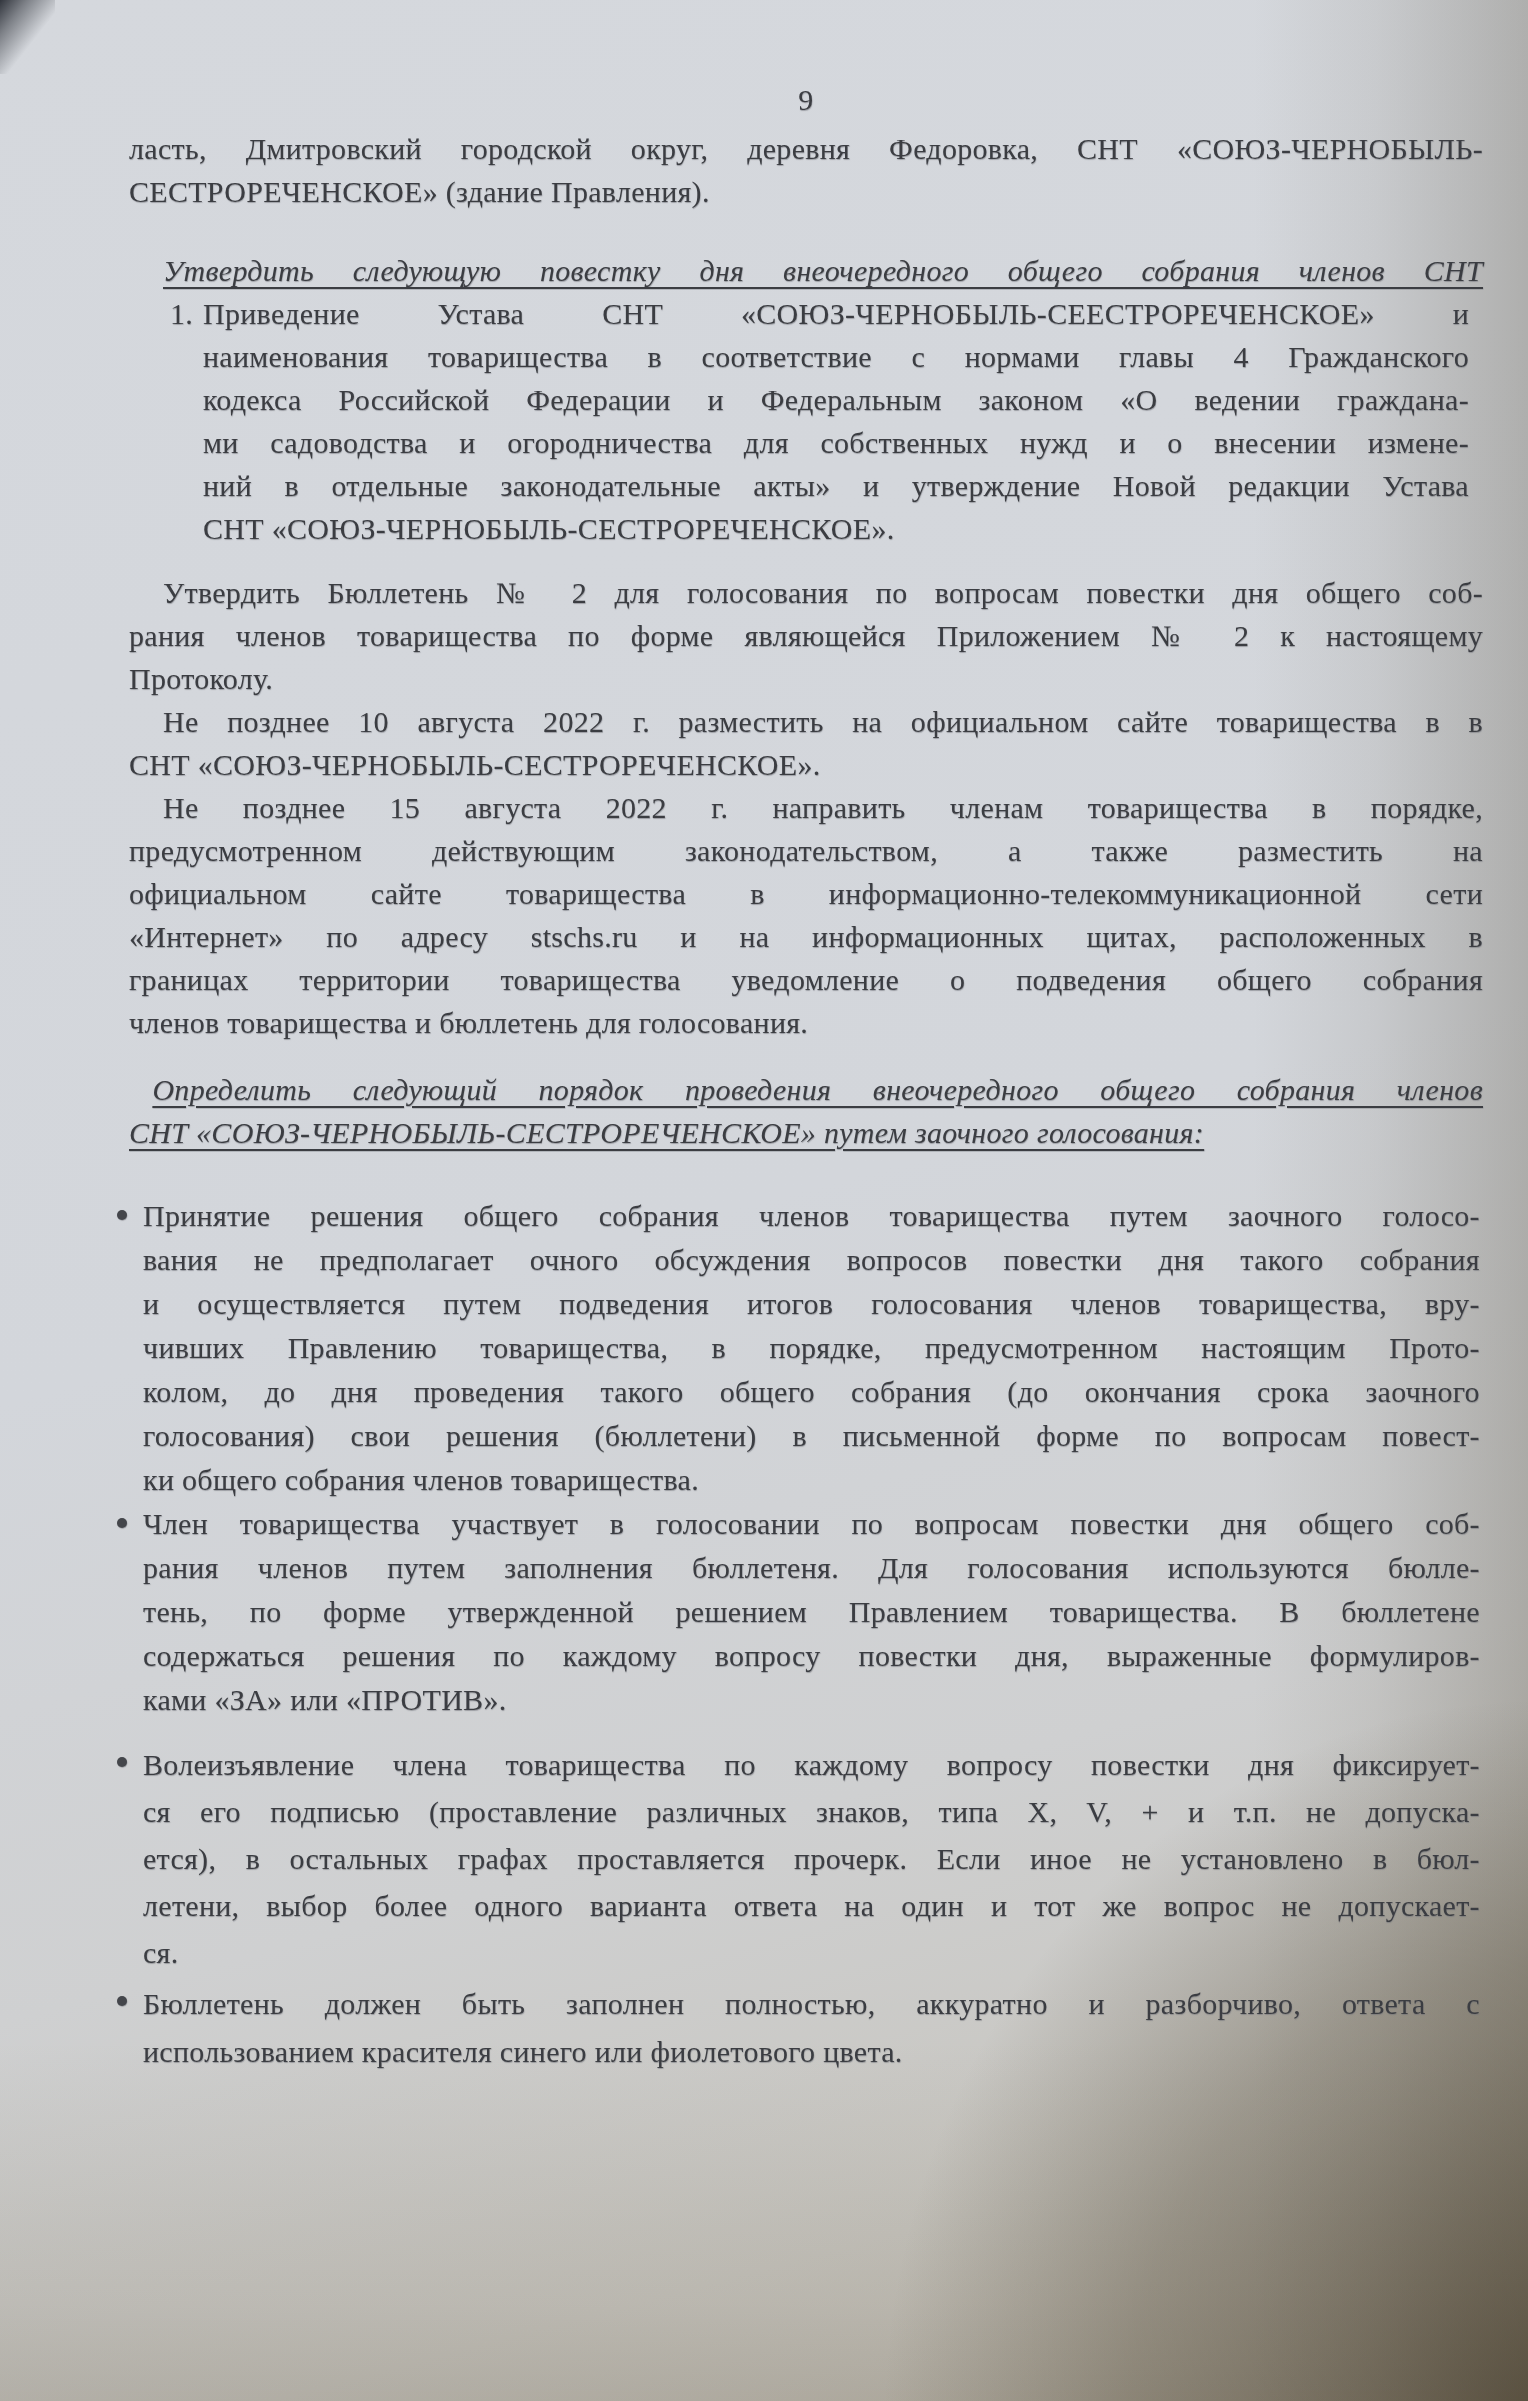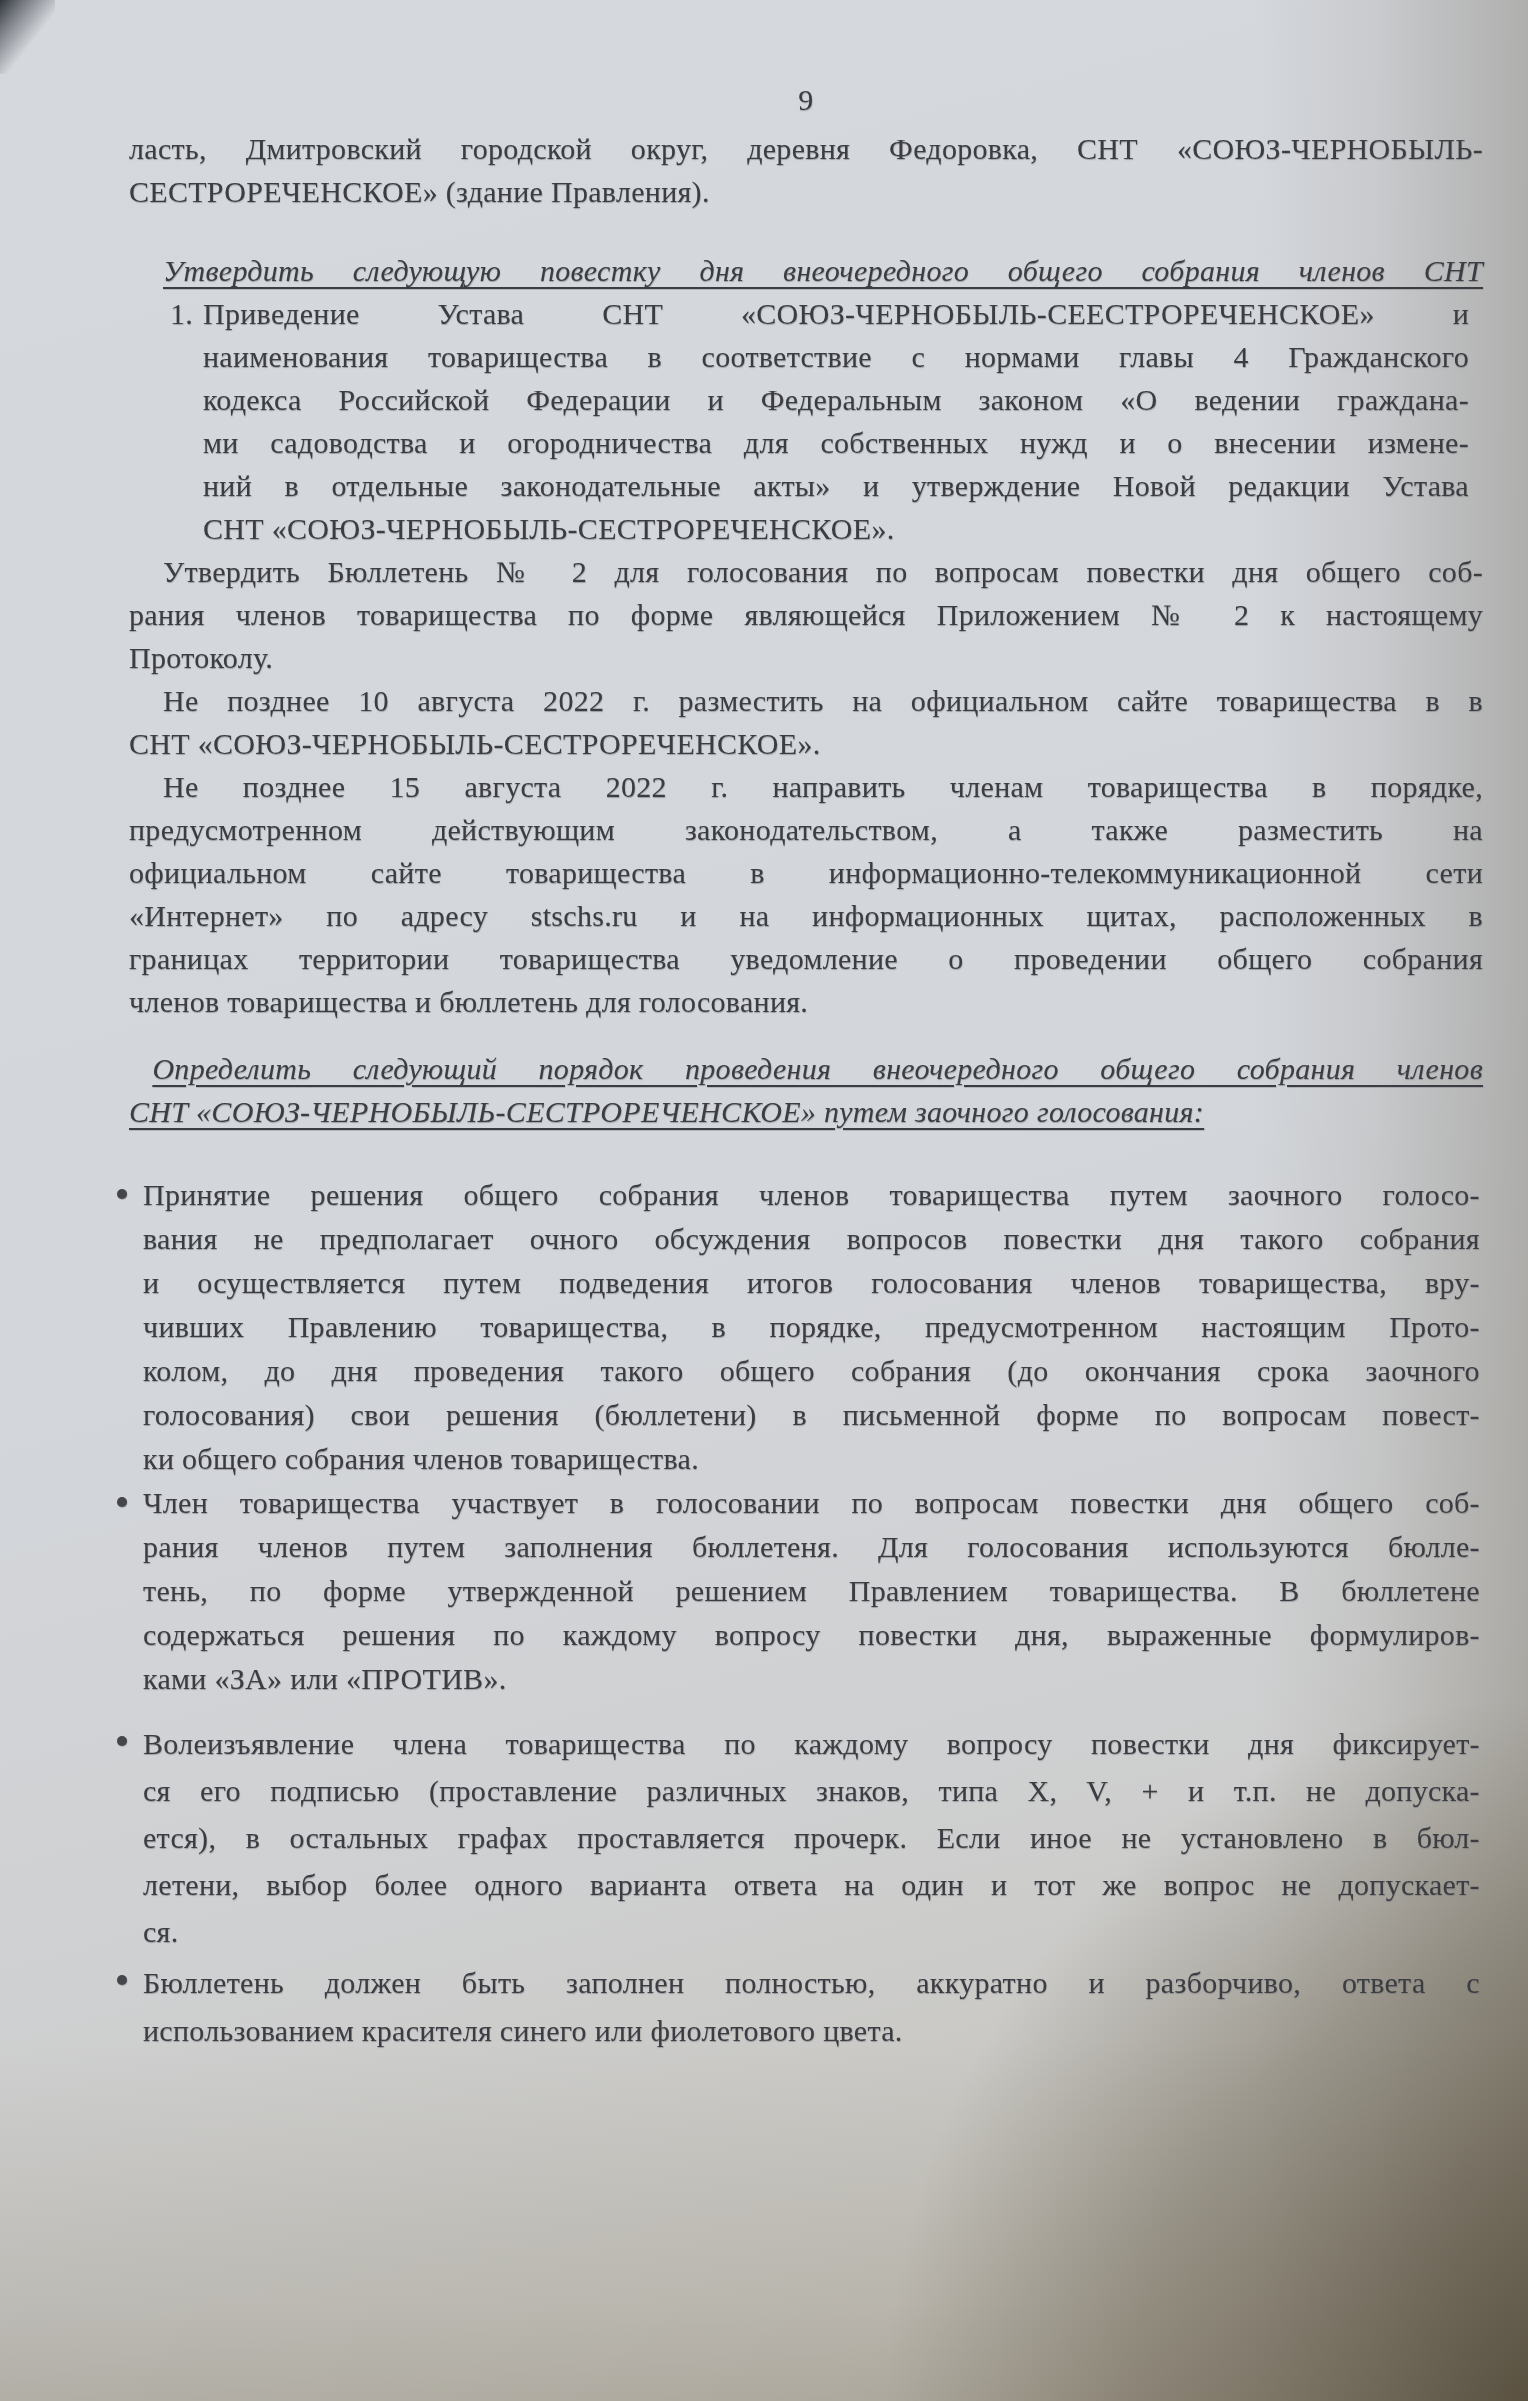--- a/index.html
+++ b/index.html
@@ -37,21 +37,21 @@
   .itl { font-style:italic; }
   .numbered { position:relative; padding-left:74px; padding-right:14px; }
   .num-marker { position:absolute; left:41px; top:0; }
   .blt { position:relative; padding-left:14px; padding-right:3.1px; }
   .dot {
     position:absolute; left:-12.5px; top:16.4px; width:10px; height:10px;
     border-radius:50%; background:#44464b;
     box-shadow:0.4px 0.8px 0.8px rgba(110,112,118,0.6);
   }
   .mt-head1 { margin-top:36px;font-style:italic; }
-  .mt-bull  { }
+  .mt-bull  { margin-top:21px; }
   .mt-head2 { margin-top:23.4px; }
   .mt-list  { margin-top:40px; }
   .lh56 { line-height:44px; }
   .lh57 { line-height:44px; }
   .lh60 { line-height:47px; }
   .lh62 { line-height:48px; }
   .mt25 { margin-top:19.5px; }
   .mt5  { margin-top:3.9px; }
 </style>
 </head>
@@ -94,21 +94,21 @@
     <div class="para ind">
         <div class="ln jst">Не позднее 10 августа 2022 г. разместить на официальном сайте товарищества в в</div>
         <div class="ln">СНТ «СОЮЗ-ЧЕРНОБЫЛЬ-СЕСТРОРЕЧЕНСКОЕ».</div>
       </div>
 
     <div class="para ind">
         <div class="ln jst">Не позднее 15 августа 2022 г. направить членам товарищества в порядке,</div>
         <div class="ln jst">предусмотренном действующим законодательством, а также разместить на</div>
         <div class="ln jst">официальном сайте товарищества в информационно-телекоммуникационной сети</div>
         <div class="ln jst">«Интернет» по адресу stschs.ru и на информационных щитах, расположенных в</div>
-        <div class="ln jst">границах территории товарищества уведомление о проведении общего собрания</div>
+        <div class="ln jst">границах территории товарищества уведомление о подведения общего собрания</div>
         <div class="ln">членов товарищества и бюллетень для голосования.</div>
       </div>
 
     <div class="para und itl ind2 mt-head2">
         <div class="ln jst">Определить следующий порядок проведения внеочередного общего собрания членов</div>
         <div class="ln">СНТ «СОЮЗ-ЧЕРНОБЫЛЬ-СЕСТРОРЕЧЕНСКОЕ» путем заочного голосования:</div>
       </div>
 
     <div>
 

